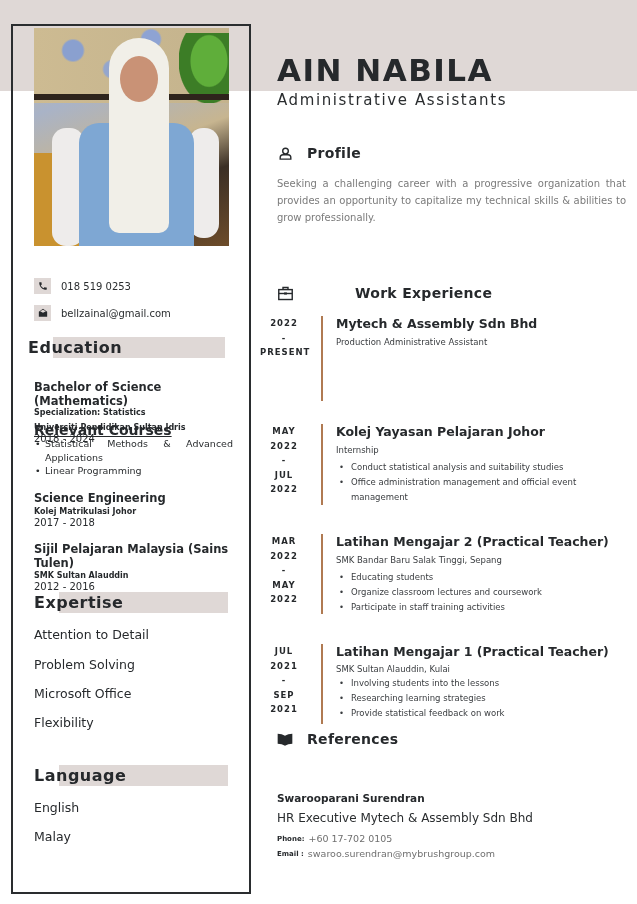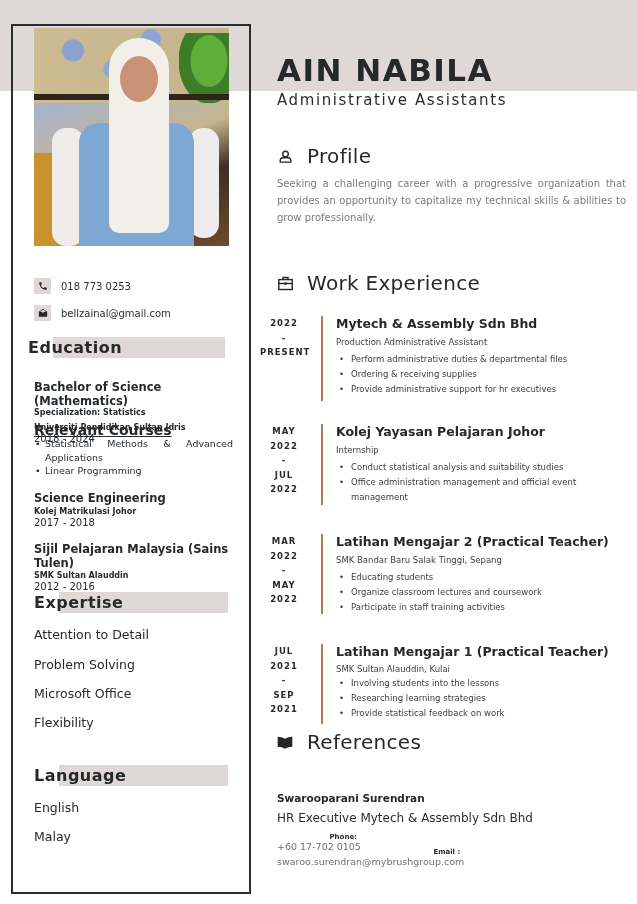--- a/index.html
+++ b/index.html
@@ -46,37 +46,37 @@
   .courses { position: absolute; left: 34px; top: 437px; width: 199px; list-style: none; }
   .courses li { position: relative; padding-left: 11px; font-size: 9.5px; line-height: 13.5px; color: #2a2d2f; text-align: justify; }
   .courses li::before { content: "•"; position: absolute; left: 1px; top: 0; }
 
   .side-item { position: absolute; left: 34px; font-size: 12.5px; color: #26292c; }
   .name { position: absolute; left: 277px; top: 52px; font-size: 31px; font-weight: bold; letter-spacing: 1.5px; color: #26292c; }
   .role { position: absolute; left: 277px; top: 91px; font-size: 15px; letter-spacing: 1.6px; color: #2a2d2f; }
 
   .sec-head { position: absolute; left: 276px; display: flex; align-items: center; }
   .sec-head .ic { width: 18px; height: 18px; display: flex; align-items: center; justify-content: center; }
-  .sec-head .lbl { margin-left: 13px; font-size: 20px; font-weight: normal; color: #26292c; letter-spacing: 0.3px; }
+  .sec-head .lbl { margin-left: 13px; font-size: 14px; font-weight: bold; color: #26292c; letter-spacing: 0.3px; }
 
   .profile-text { position: absolute; left: 277px; top: 175px; width: 349px; font-size: 10px; line-height: 17px; color: #7b7b7b; text-align: justify; }
 
   .job { position: absolute; left: 260px; width: 370px; }
   .job .dates { position: absolute; left: 0; top: 0; width: 48px; text-align: center; font-size: 8.5px; font-weight: bold; letter-spacing: 1px; line-height: 14.5px; color: #26292c; }
   .job .line { position: absolute; left: 61px; top: 0; width: 2px; background: #b07a52; }
   .job .body { position: absolute; left: 76px; top: 0; width: 290px; }
   .job .company { font-size: 12.5px; font-weight: bold; color: #26292c; line-height: 16px; }
   .job .position { font-size: 8.5px; color: #3a3d40; line-height: 14px; margin-top: 3px; }
   .job ul { list-style: none; margin-top: 3px; }
   .job li { position: relative; padding-left: 15px; font-size: 8.5px; line-height: 15px; color: #3a3d40; }
   .job li::before { content: "•"; position: absolute; left: 3px; top: 0; }
 
   .ref-name { position: absolute; left: 277px; top: 792px; font-size: 10.5px; font-weight: bold; color: #26292c; }
   .ref-title { position: absolute; left: 277px; top: 811px; font-size: 12px; color: #2a2d2f; }
-  .ref-line { position: absolute; left: 277px; font-size: 9.5px; color: #6f6f6f; display: flex; align-items: flex-end; flex-direction: column; }
+  .ref-line { position: absolute; left: 277px; font-size: 9.5px; color: #6f6f6f; display: flex; align-items: center; }
   .ref-line .k { font-size: 7px; font-weight: bold; color: #26292c; margin-right: 4px; }
 </style>
 </head>
 <body>
 
 <div class="top-band"></div>
 <div class="sidebar-bg"></div>
 <div class="sidebar"></div>
 
 <div class="photo" title="Profile photo">
@@ -90,21 +90,21 @@
   <div class="hijab"></div>
     <div class="face"></div>
 </div>
 
 <div class="contact-row" style="top:278px;">
   <span class="contact-icon">
     <svg width="10" height="10" viewBox="0 0 24 24">
         <path fill="#26292c" d="M6.6 10.8c1.4 2.8 3.8 5.1 6.6 6.6l2.2-2.2c.3-.3.7-.4 1-.2 1.1.4 2.3.6 3.6.6.6 0 1 .4 1 1V20c0 .6-.4 1-1 1C10.6 21 3 13.4 3 4c0-.6.4-1 1-1h3.5c.6 0 1 .4 1 1 0 1.3.2 2.5.6 3.6.1.3 0 .7-.2 1L6.6 10.8z"></path>
       </svg>
   </span>
-  <span class="contact-text">018 773 0253</span>
+  <span class="contact-text">018 519 0253</span>
 </div>
 <div class="contact-row" style="top:305px;">
   <span class="contact-icon">
     <svg width="10" height="10" viewBox="0 0 24 24">
         <path fill="#26292c" d="M12 2 2 9v12h20V9L12 2zm0 9.5L5 7.8 12 4l7 3.8-7 3.7z"></path>
       </svg>
   </span>
   <span class="contact-text">bellzainal@gmail.com</span>
 </div>
 
@@ -161,21 +161,21 @@
   <span class="ic">
     <svg width="15" height="15" viewBox="0 0 24 24">
         <circle cx="12" cy="8" r="4.5" fill="none" stroke="#26292c" stroke-width="2.2"></circle>
         <path d="M3.5 21v-2.5c0-2.5 2-4.5 4.5-4.5h8c2.5 0 4.5 2 4.5 4.5V21z" fill="none" stroke="#26292c" stroke-width="2.2"></path>
       </svg>
   </span>
   <span class="lbl">Profile</span>
 </div>
 <div class="profile-text">Seeking a challenging career with a progressive organization that provides an opportunity to capitalize my technical skills &amp; abilities to grow professionally.</div>
 
-<div class="sec-head" style="top:271px;">
+<div class="sec-head" style="top:284px;gap:48px;">
   <span class="ic">
     <svg width="17" height="17" viewBox="0 0 24 24">
         <rect x="2.5" y="6.5" width="19" height="14" fill="none" stroke="#26292c" stroke-width="2"></rect>
         <path d="M8.5 6.5V3.5h7v3" fill="none" stroke="#26292c" stroke-width="2"></path>
         <path d="M2.5 12h19" stroke="#26292c" stroke-width="2"></path>
         <rect x="10" y="10.5" width="4" height="3" fill="#26292c"></rect>
       </svg>
   </span>
   <span class="lbl">Work Experience</span>
 </div>
@@ -183,25 +183,20 @@
 <div class="job" style="top:316px; height:90px;">
   <div class="dates">
     <div>2022</div>
       <div>-</div>
       <div>PRESENT</div>
   </div>
   <div class="line" style="height:85px;"></div>
   <div class="body">
     <div class="company">Mytech &amp; Assembly Sdn Bhd</div>
     <div class="position">Production Administrative Assistant</div>
-    <ul>
-      <li>Perform administrative duties &amp; departmental files</li>
-      <li>Ordering &amp; receiving supplies</li>
-      <li>Provide administrative support for hr executives</li>
-    </ul>
   </div>
 </div>
 
 <div class="job" style="top:424px; height:90px;">
   <div class="dates">
     <div>MAY</div>
       <div>2022</div>
       <div>-</div>
       <div>JUL</div>
       <div>2022</div>

